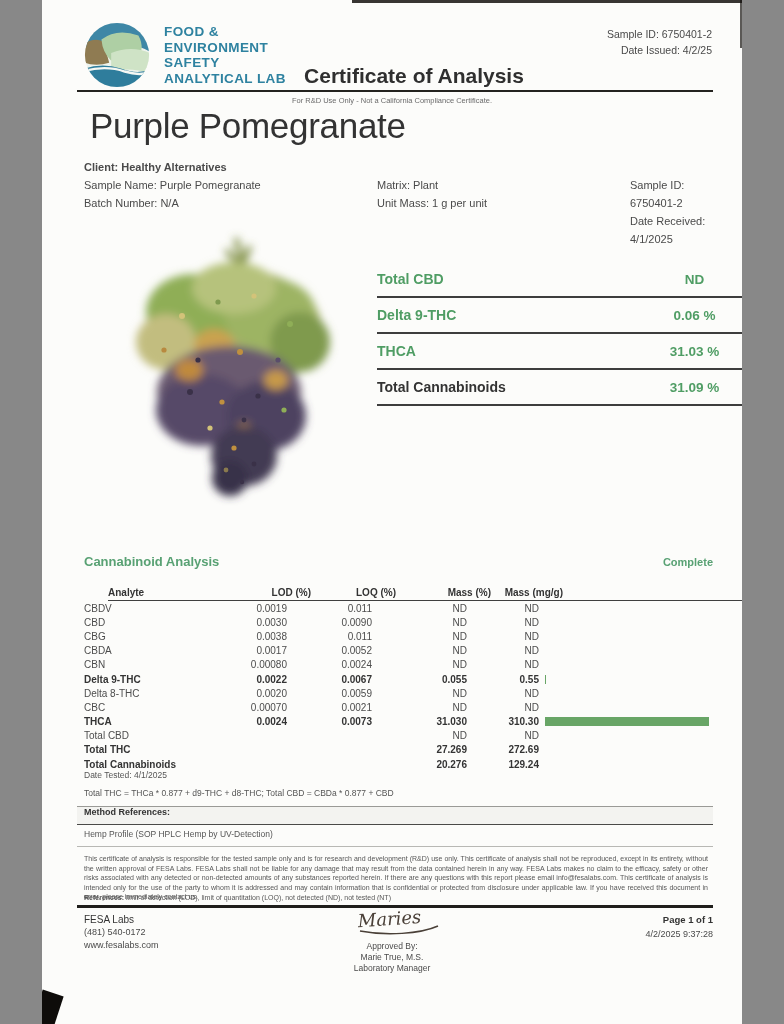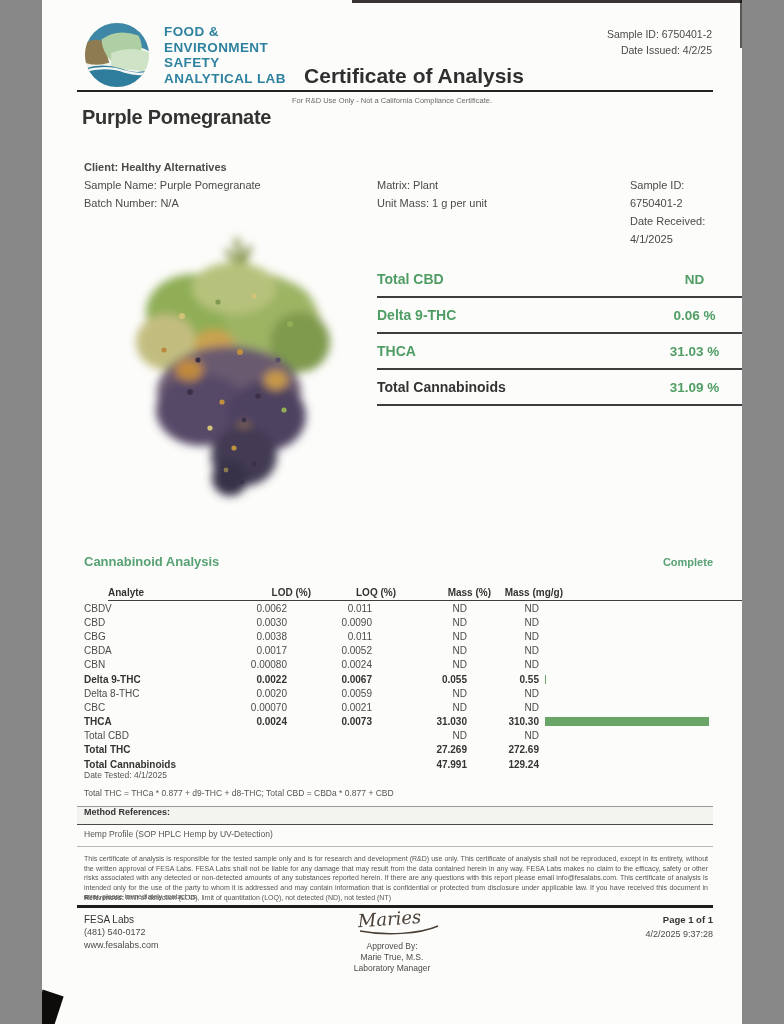--- a/index.html
+++ b/index.html
@@ -12,21 +12,21 @@
   .scan-top{position:absolute;top:0;left:310px;right:0;height:3px;background:#15120e;opacity:.85;}
   .scan-right{position:absolute;top:0;right:0;width:2px;height:48px;background:#15120e;opacity:.7;}
   .scan-bl{position:absolute;left:-6px;bottom:-8px;width:22px;height:40px;background:#0e0c0a;transform:rotate(18deg);}
   
   .logo-wrap{position:absolute;left:40px;top:20px;display:flex;align-items:center;gap:12px;}
   .logo-text{color:#2e82a0;font-weight:bold;font-size:13.5px;line-height:15.5px;letter-spacing:.4px;}
   .top-right{position:absolute;right:30px;top:26px;text-align:right;font-size:10.5px;line-height:16px;color:#4a4a4a;}
   .coa-title{position:absolute;left:0;right:0;top:64px;text-align:center;font-size:21px;font-weight:bold;color:#2f2f2f;padding-left:44px;}
   .header-rule{position:absolute;left:35px;right:29px;top:90px;height:2px;background:#24231f;}
   .coa-subtitle{position:absolute;left:0;right:0;top:96px;text-align:center;font-size:7.5px;color:#6b6b6b;}
-  .product-title{position:absolute;left:40px;top:106px;font-size:20px;font-weight:bold;color:#333;letter-spacing:-.3px;}
+  .product-title{position:absolute;left:48px;top:106px;font-size:35px;font-weight:normal;color:#333;letter-spacing:-.3px;}
   
   .info{position:absolute;top:158px;left:42px;right:30px;font-size:11px;line-height:18px;color:#4a4a4a;}
   .info .col1{position:absolute;left:0;top:0;}
   .info .col2{position:absolute;left:293px;top:18px;}
   .info .col3{position:absolute;left:546px;top:18px;}
   .bold{font-weight:bold;}
   
   .photo{position:absolute;left:52px;top:220px;width:280px;height:288px;}
   
   .summary{position:absolute;left:335px;top:262px;width:365px;}
@@ -192,21 +192,21 @@
       <div>Analyte</div>
       <div class="c-num">LOD (%)</div>
       <div class="c-num">LOQ (%)</div>
       <div class="c-num">Mass (%)</div>
       <div class="c-num">Mass (mg/g)</div>
       <div></div>
     </div>
 
     <div class="an-row">
       <div>CBDV</div>
-      <div class="c-num">0.0062</div>
+      <div class="c-num">0.0019</div>
       <div class="c-num">0.011</div>
       <div class="c-num">ND</div>
       <div class="c-num">ND</div>
       <div class="c-bar">
           <div class="bar"></div>
         </div>
     </div>
     <div class="an-row">
       <div>CBD</div>
       <div class="c-num">0.0030</div>
@@ -304,21 +304,21 @@
       <div class="c-num">27.269</div>
       <div class="c-num">272.69</div>
       <div class="c-bar">
           <div class="bar"></div>
         </div>
     </div>
     <div class="an-row b">
       <div>Total Cannabinoids</div>
       <div class="c-num"></div>
       <div class="c-num"></div>
-      <div class="c-num">47.991</div>
+      <div class="c-num">20.276</div>
       <div class="c-num">129.24</div>
       <div class="c-bar">
           <div class="bar"></div>
         </div>
     </div>
   </div>
 
   <div class="note" style="top:770px;">Date Tested: 4/1/2025</div>
   <div class="note" style="top:788px;">Total THC = THCa * 0.877 + d9-THC + d8-THC; Total CBD = CBDa * 0.877 + CBD</div>
 

